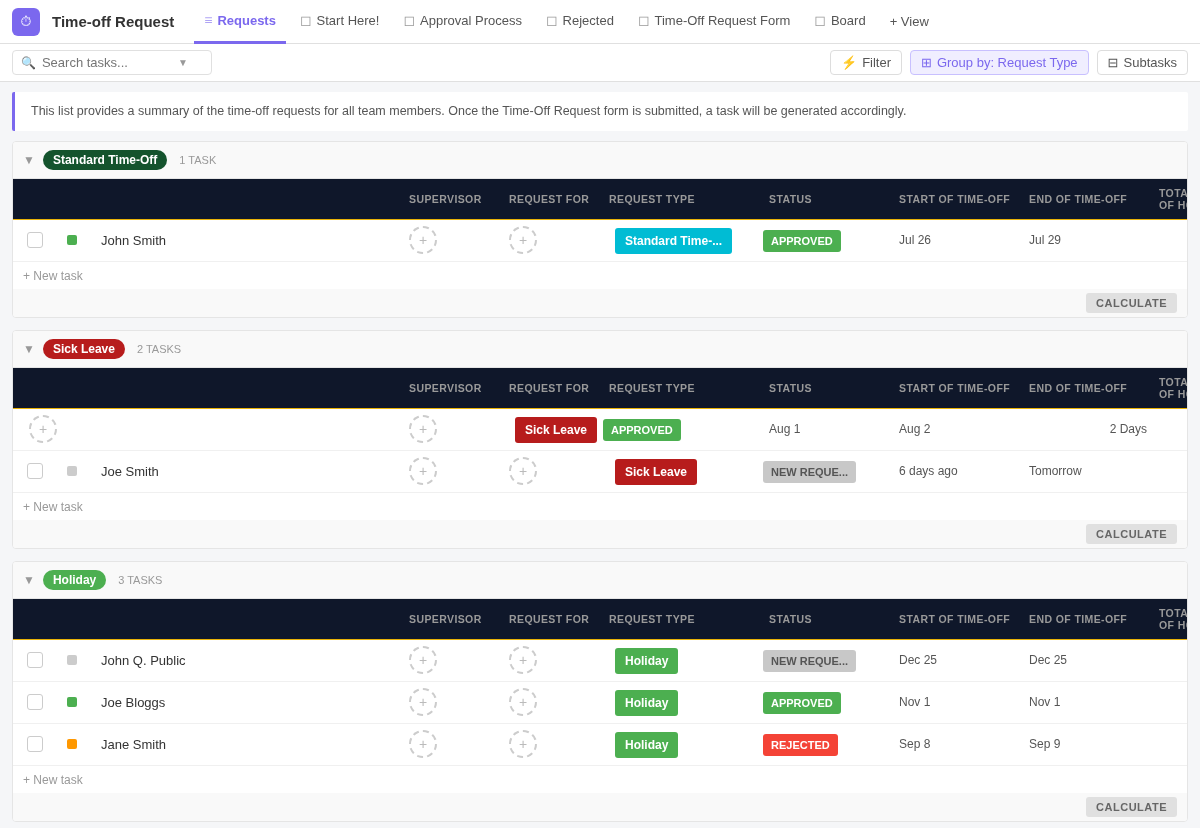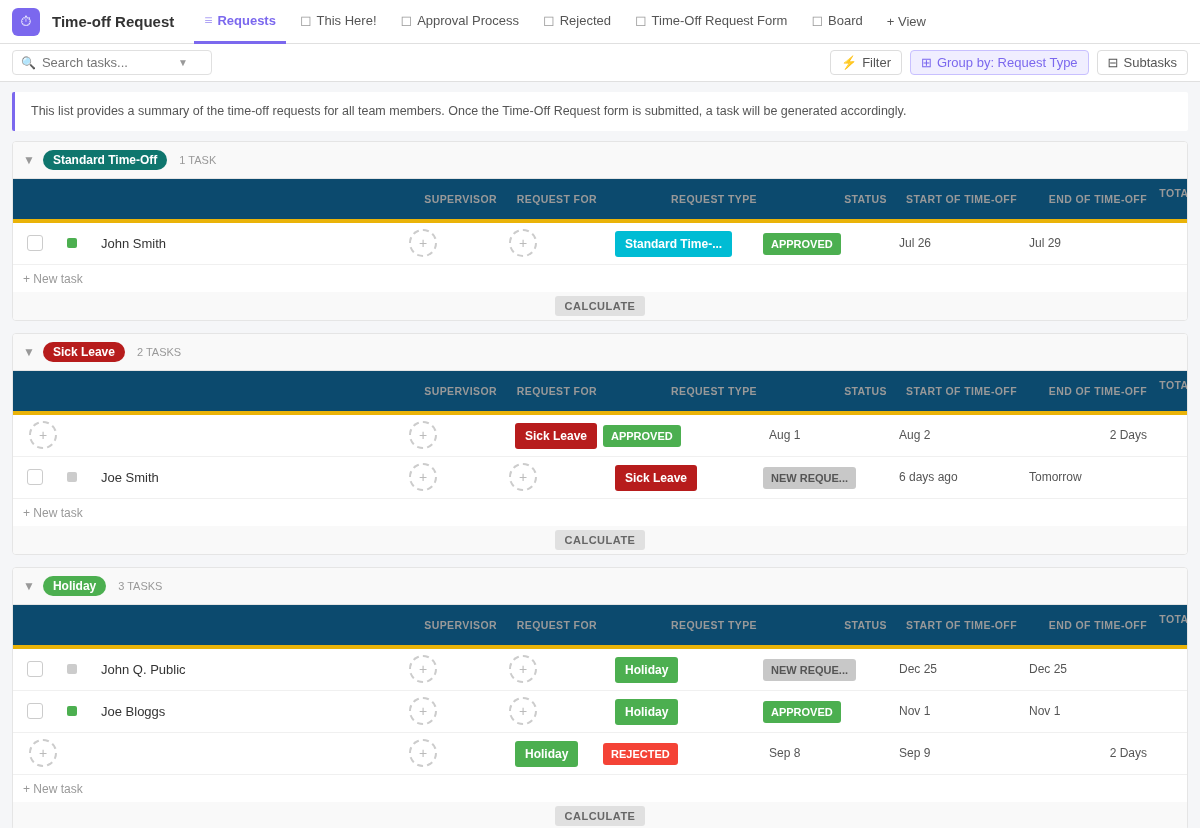--- a/index.html
+++ b/index.html
@@ -31,21 +31,21 @@
     .main { padding: 0 12px 20px; }
 
     
     .group { margin-bottom: 12px; background: #fff; border-radius: 4px; border: 1px solid #e5e5e5; overflow: hidden; }
     .group-header { display: flex; align-items: center; padding: 8px 10px; background: #f9f9f9; border-bottom: 1px solid #e5e5e5; gap: 8px; }
     .group-toggle { color: #999; font-size: 12px; cursor: pointer; }
     .group-label { display: inline-flex; align-items: center; padding: 3px 10px; border-radius: 12px; font-size: 12px; font-weight: 600; color: white; }
     .group-task-count { font-size: 11px; color: #999; margin-left: 4px; }
 
     
-    .col-headers { display: grid; grid-template-columns: 380px 100px 100px 160px 130px 130px 130px 100px; align-items: center; padding: 4px 10px; background: #0c4a6e; border-bottom: 4px solid #eab308; text-align: right; }
+    .col-headers { display: grid; grid-template-columns: 380px 100px 100px 160px 130px 130px 130px 100px; align-items: center; padding: 4px 10px; background: #0f172a; border-bottom: 1px solid #eab308; }
     .col-header { font-size: 10.5px; font-weight: 600; color: #999; text-transform: uppercase; letter-spacing: 0.4px; padding: 4px 6px; }
 
     
     .task-row { display: grid; grid-template-columns: 380px 100px 100px 160px 130px 130px 130px 100px; align-items: center; padding: 2px 10px; border-bottom: 1px solid #f0f0f0; min-height: 42px; }
     .task-name-cell { display: flex; align-items: center; gap: 24px; padding: 6px 4px; }
     .task-color-dot { width: 10px; height: 10px; border-radius: 2px; flex-shrink: 0; }
     .task-checkbox { width: 16px; height: 16px; border: 1px solid #ccc; border-radius: 3px; flex-shrink: 0; }
     .task-name { font-size: 13px; color: #333; }
     .task-icons { display: flex; gap: 4px; color: #bbb; font-size: 12px; }
     .avatar-placeholder { width: 28px; height: 28px; border-radius: 50%; border: 2px dashed #ccc; display: flex; align-items: center; justify-content: center; color: #bbb; font-size: 14px; cursor: pointer; }
@@ -58,48 +58,48 @@
     .status-approved { background: #4caf50; color: white; }
     .status-new-req { background: #c8c8c8; color: #555; margin-top: 11px; }
     .status-rejected { background: #f44336; color: white; }
 
     
     .rt-standard { background: #00bcd4; }
     .rt-sick { background: #b71c1c; }
     .rt-holiday { background: #4caf50; }
 
     
-    .gl-standard { background: #0f766e; }
+    .gl-standard { background: #14532d; }
     .gl-sick { background: #b71c1c; }
     .gl-holiday { background: #4caf50; }
 
     
     .new-task-row { padding: 6px 10px; }
     .new-task-btn { font-size: 12px; color: #999; cursor: pointer; display: inline-flex; align-items: center; gap: 4px; }
 
     
-    .calc-row { display: flex; justify-content: center; padding: 4px 10px; background: #f9f9f9; }
+    .calc-row { display: flex; justify-content: flex-end; padding: 4px 10px; background: #f9f9f9; }
     .calc-btn { background: #e0e0e0; border: none; border-radius: 3px; padding: 4px 10px; font-size: 11px; color: #666; cursor: pointer; font-weight: 600; letter-spacing: 0.5px; }
   </style>
 </head>
 <body>
 
 <div class="top-nav">
   <div class="app-icon">
     <span>⏱</span>
   </div>
   <div class="app-title">Time-off Request</div>
 
   <div class="nav-tab active">
     <span class="nav-tab-icon">≡</span>
     <span>Requests</span>
   </div>
   <div class="nav-tab">
     <span class="nav-tab-icon">◻</span>
-    <span>This Here!</span>
+    <span>Start Here!</span>
   </div>
   <div class="nav-tab">
     <span class="nav-tab-icon">◻</span>
     <span>Approval Process</span>
   </div>
   <div class="nav-tab">
     <span class="nav-tab-icon">◻</span>
     <span>Rejected</span>
   </div>
   <div class="nav-tab">
@@ -310,20 +310,28 @@
         <span class="request-type-badge rt-holiday">Holiday</span>
       </div>
       <div>
         <span class="status-badge status-approved">APPROVED</span>
       </div>
       <div class="date-cell">Nov 1</div>
       <div class="date-cell">Nov 1</div>
       <div class="hours-cell">1 day</div>
     </div>
       <div class="task-row">
+      <div class="task-name-cell">
+        <div class="task-checkbox"></div>
+        <div class="task-color-dot" style="background:#ff9800"></div>
+        <span class="task-name">Jane Smith</span>
+        <span class="task-icons">
+          
+        </span>
+      </div>
       <div class="date-cell">
         <div class="avatar-placeholder">+</div>
       </div>
       <div class="date-cell">
         <div class="avatar-placeholder">+</div>
       </div>
       <div>
         <span class="request-type-badge rt-holiday">Holiday</span>
       </div>
       <div>

